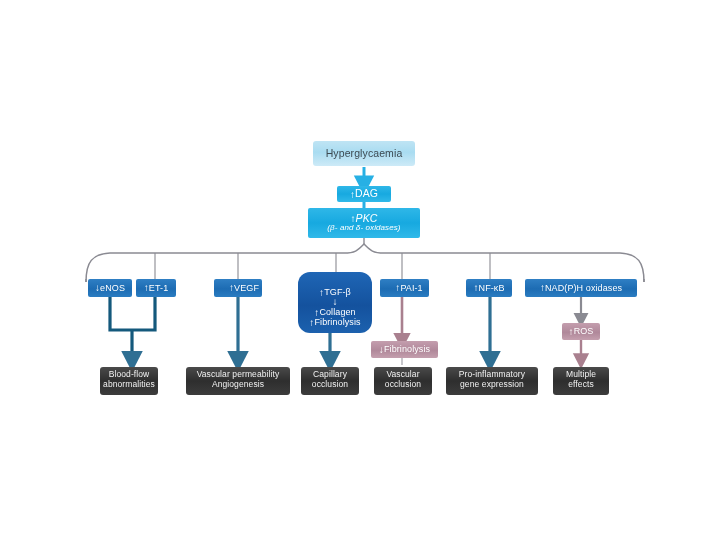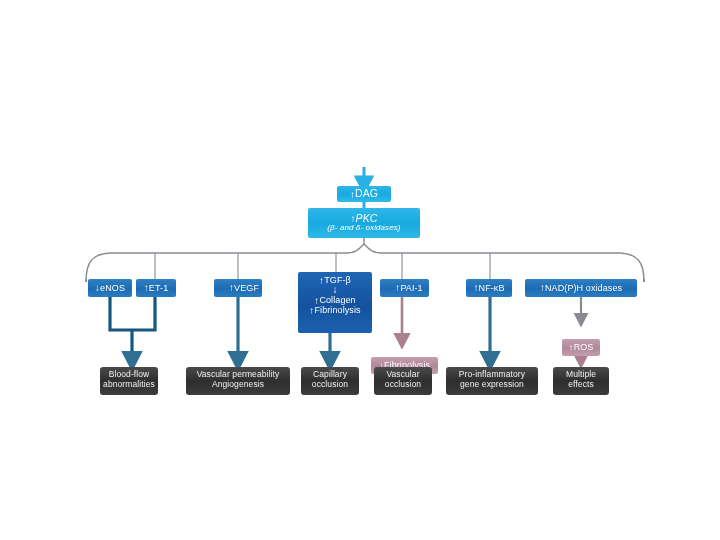--- a/index.html
+++ b/index.html
@@ -70,21 +70,20 @@
     font-size: 9px;
     border-radius: 2px;
   }
 
   
   .node-mauve {
     background: linear-gradient(to bottom, #c49eae 0%, #b0889a 55%, #c49fae 100%);
     color: #ffffff;
     font-size: 9px;
     border-radius: 2px;
-    margin-top: 16px;
   }
 
   
   .node-dark {
     background: linear-gradient(to bottom, #4a4a4a 0%, #2e2e2e 50%, #3c3c3c 100%);
     color: #f2f2f2;
     font-size: 8.5px;
     border-radius: 3px;
     justify-content: flex-start;
     padding-top: 3px;
@@ -167,20 +166,23 @@
 
     <line x1="402" y1="358" x2="402" y2="365" stroke="#b9b9bf" stroke-width="1.6"></line>
 
     <line x1="490" y1="297" x2="490" y2="361" stroke="#2f6f93" stroke-width="3.2" marker-end="url(#ah-blue)"></line>
 
     <line x1="581" y1="297" x2="581" y2="320" stroke="#8a8a92" stroke-width="2.2" marker-end="url(#ah-grey)"></line>
 
     <line x1="581" y1="340" x2="581" y2="361" stroke="#a9808f" stroke-width="2.4" marker-end="url(#ah-mauve)"></line>
   </svg>
 
+  <div class="node node-hyper" style="left:313px; top:141px; width:102px; height:25px;">
+    <span class="node-line">Hyperglycaemia</span>
+  </div>
 
   <div class="node node-cyan" style="left:337px; top:186px; width:54px; height:16px;">
     <span class="node-line"><span class="arrow-up">↑</span><span>DAG</span></span>
   </div>
 
   <div class="node node-cyan" style="left:308px; top:208px; width:112px; height:30px;font-style:italic;">
     <span class="node-line"><span class="arrow-up">↑</span><span>PKC</span></span>
     <span class="node-line sm">(β- and δ- oxidases)</span>
   </div>
 
@@ -189,21 +191,21 @@
   </div>
 
   <div class="node node-blue" style="left:136px; top:279px; width:40px; height:18px;">
     <span class="node-line"><span class="arrow-up">↑</span><span>ET-1</span></span>
   </div>
 
   <div class="node node-blue" style="left:214px; top:279px; width:48px; height:18px;padding-left:12px;">
     <span class="node-line"><span class="arrow-up">↑</span><span>VEGF</span></span>
   </div>
 
-  <div class="node node-blue-deep" style="left:298px; top:272px; width:74px; height:61px; justify-content:flex-start; padding-top:3px;">
+  <div class="node node-blue-deep" style="left:298px; top:272px; width:74px; height:61px; justify-content:flex-start; padding-top:15px;border-radius:12px;">
     <span class="node-line"><span class="arrow-up">↑</span><span>TGF-β</span></span>
     <span class="node-line" style="font-size:10px; line-height:1;">↓</span>
     <span class="node-line"><span class="arrow-up">↑</span><span>Collagen</span></span>
     <span class="node-line"><span class="arrow-up">↑</span><span>Fibrinolysis</span></span>
   </div>
 
   <div class="node node-blue" style="left:380px; top:279px; width:49px; height:18px;padding-left:9px;">
     <span class="node-line"><span class="arrow-up">↑</span><span>PAI-1</span></span>
   </div>
 

